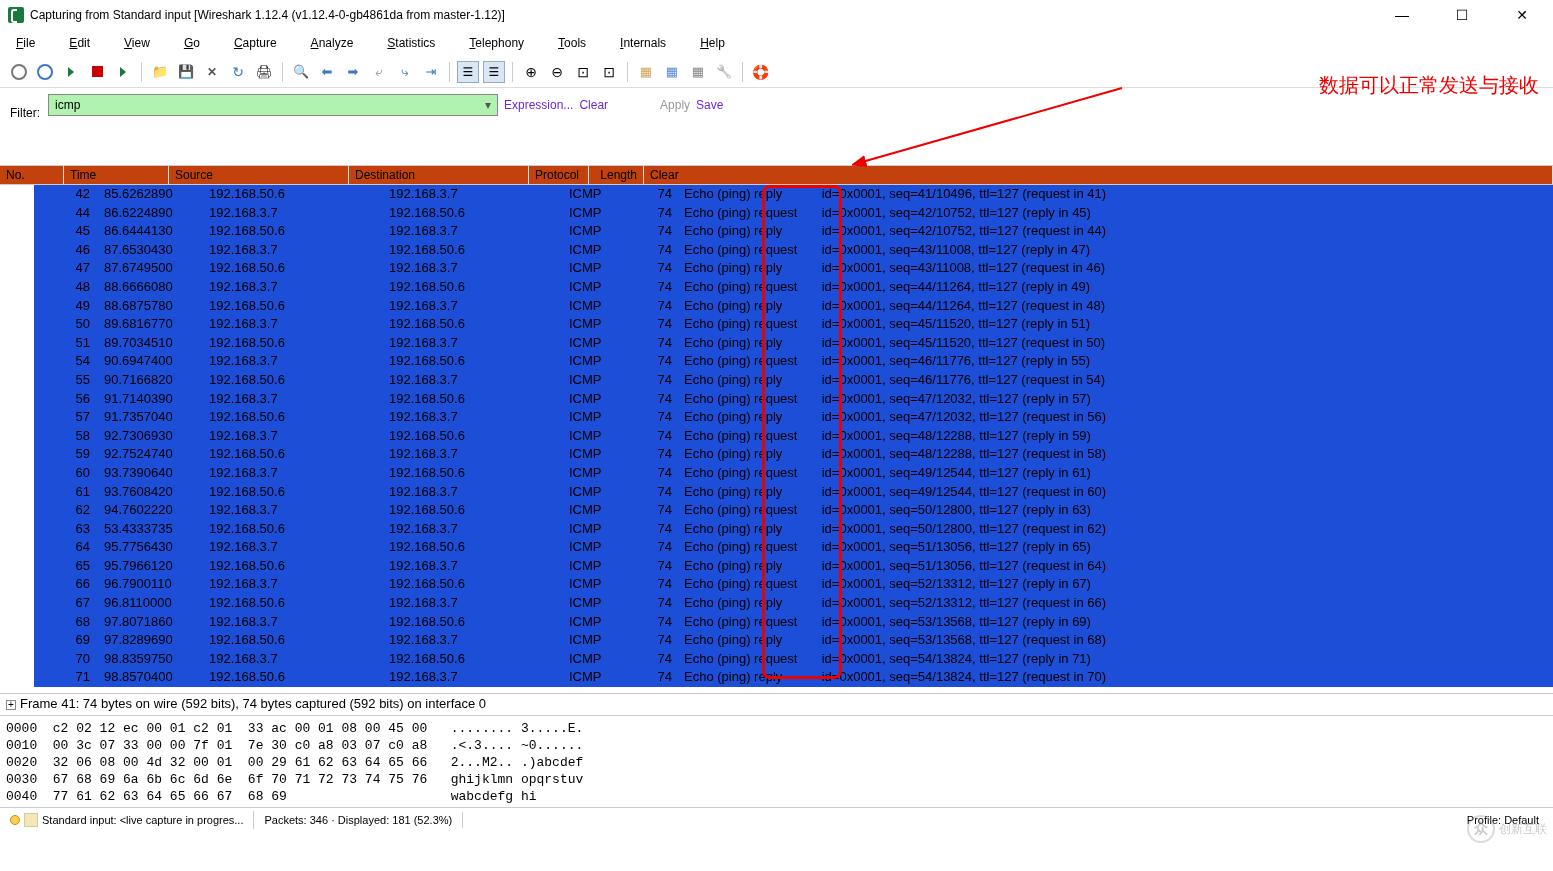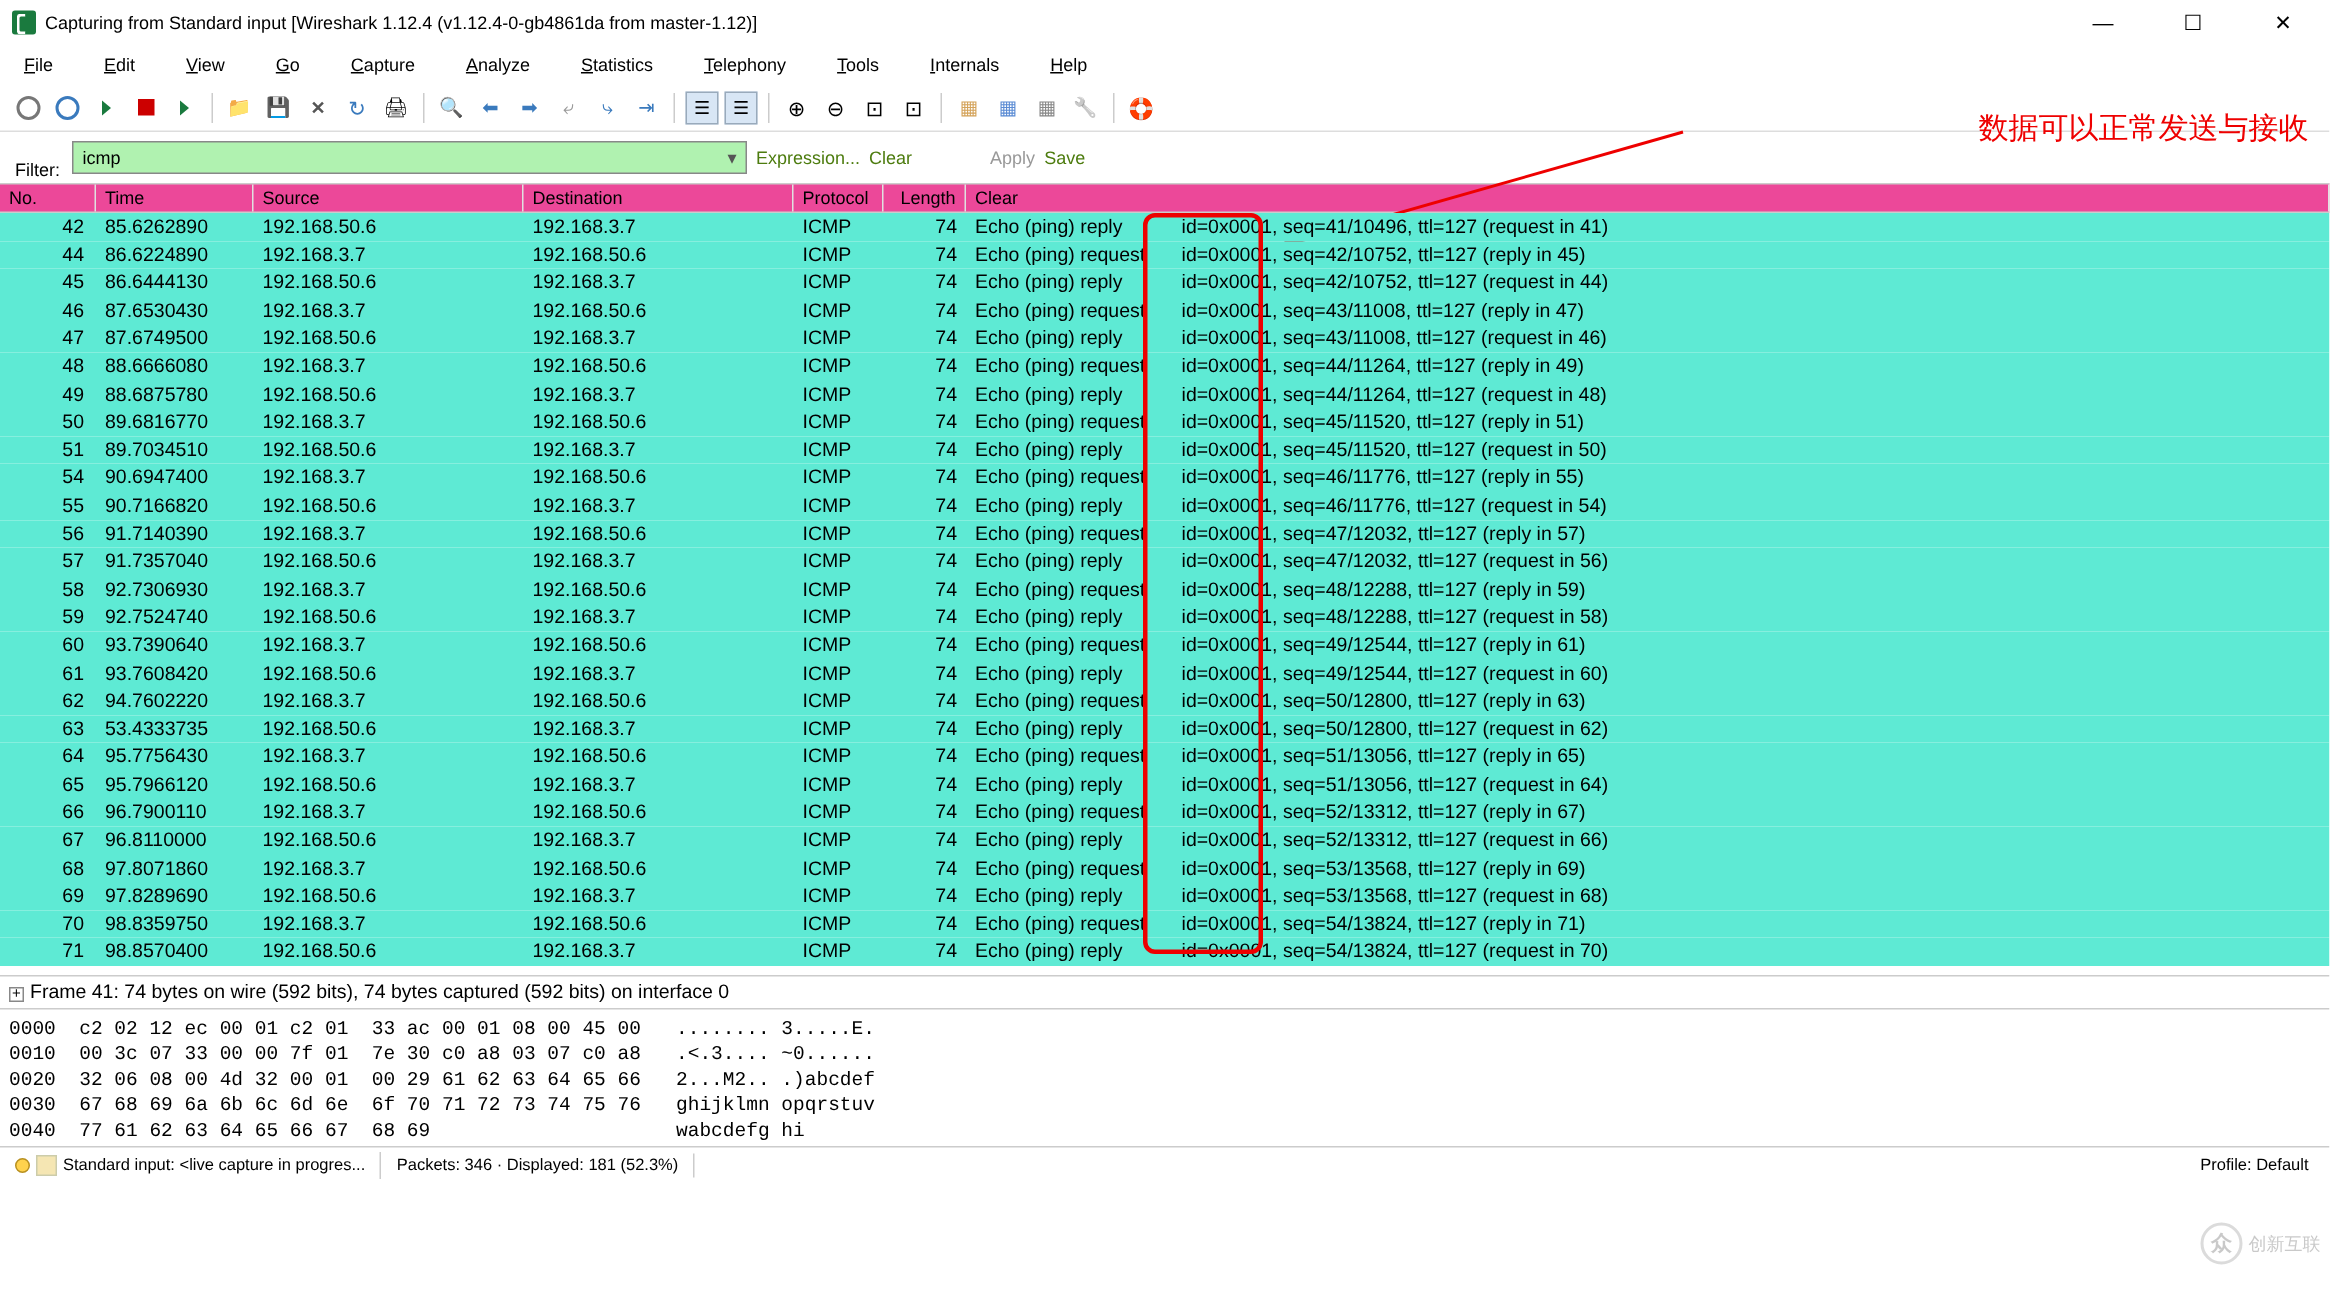--- a/index.html
+++ b/index.html
@@ -38,34 +38,34 @@
 .tb-btn.zfit::before { content: "⊡"; font-size: 14px; }
 .tb-btn.color1::before { content: "▦"; font-size: 13px; color: #d4a35a; }
 .tb-btn.color2::before { content: "▦"; font-size: 13px; color: #5a8bd4; }
 .tb-btn.color3::before { content: "▦"; font-size: 13px; color: #888; }
 .tb-btn.wrench::before { content: "🔧"; font-size: 13px; filter: grayscale(1); opacity: .6; }
 .tb-btn.help::before { content: "🛟"; font-size: 14px; }
 .filterbar { display: flex; align-items: center; padding: 6px 10px; gap: 6px; height: 34px; }
 .filterbar label { margin-right: 2px; margin-top: 16px; }
 .filter-input { flex: 0 0 450px; height: 22px; background: #b0f2b0; border: 1px solid #888; padding: 2px 6px; display: flex; align-items: center; justify-content: space-between; }
 .filter-dd { color: #555; cursor: default; }
-.flink { color: #4d7c0f; cursor: default; }
+.flink { color: #6d28d9; cursor: default; }
 .flink.gray { color: #999; margin-left: 46px; }
-.packet-header { display: flex; border-top: 1px solid #ccc; border-bottom: 1px solid #ccc; background: #ec4899; font-size: 12px; height: 20px; align-items: flex-start; }
+.packet-header { display: flex; border-top: 1px solid #ccc; border-bottom: 1px solid #ccc; background: #c2410c; font-size: 12px; height: 20px; align-items: flex-start; margin-top: 43px; }
 .packet-header > div { padding: 2px 6px; border-right: 1px solid #e0e0e0; white-space: nowrap; overflow: hidden; }
 .col-no { width: 64px; }
 .col-time { width: 105px; }
 .col-src { width: 180px; }
 .col-dst { width: 180px; }
 .col-proto { width: 60px; }
 .col-len { width: 55px; text-align: right; }
 .col-info { flex: 1; }
 .scrollarea { position: relative; }
 .packet-list { height: 508px; overflow-y: scroll; font-family: "Consolas","Courier New",monospace; font-size: 13px; line-height: 18.6px; position: relative; }
-.row { display: flex; background: #5eead4; height: 18.6px; align-items: center; white-space: pre; }
+.row { display: flex; background: #1d4ed8; height: 18.6px; align-items: center; white-space: pre; margin-left: 34px; }
 .row > div { padding: 0 6px; overflow: hidden; }
 .row .col-no { text-align: right; padding-right: 8px; }
 .row .col-len { text-align: right; }
 .row .col-info { white-space: pre; }
 .type-cell { display: inline-block; width: 64px; }
 .hilite-box { position: absolute; border: 3px solid #e00; border-radius: 8px; left: 762px; top: 0; width: 80px; height: 494px; pointer-events: none; }
 .annotation { position: absolute; right: 14px; top: 72px; color: #e00; font-size: 20px; font-family: "Microsoft YaHei","SimSun",sans-serif; }
 .arrow-svg { position: absolute; left: 852px; top: 84px; pointer-events: none; }
 .detail { border-top: 1px solid #ccc; padding: 2px 6px; font-family: "Consolas","Courier New",monospace; font-size: 13px; height: 22px; overflow: hidden; }
 .detail-exp { display: inline-block; width: 10px; height: 10px; border: 1px solid #888; text-align: center; line-height: 8px; font-size: 10px; margin-right: 4px; }

